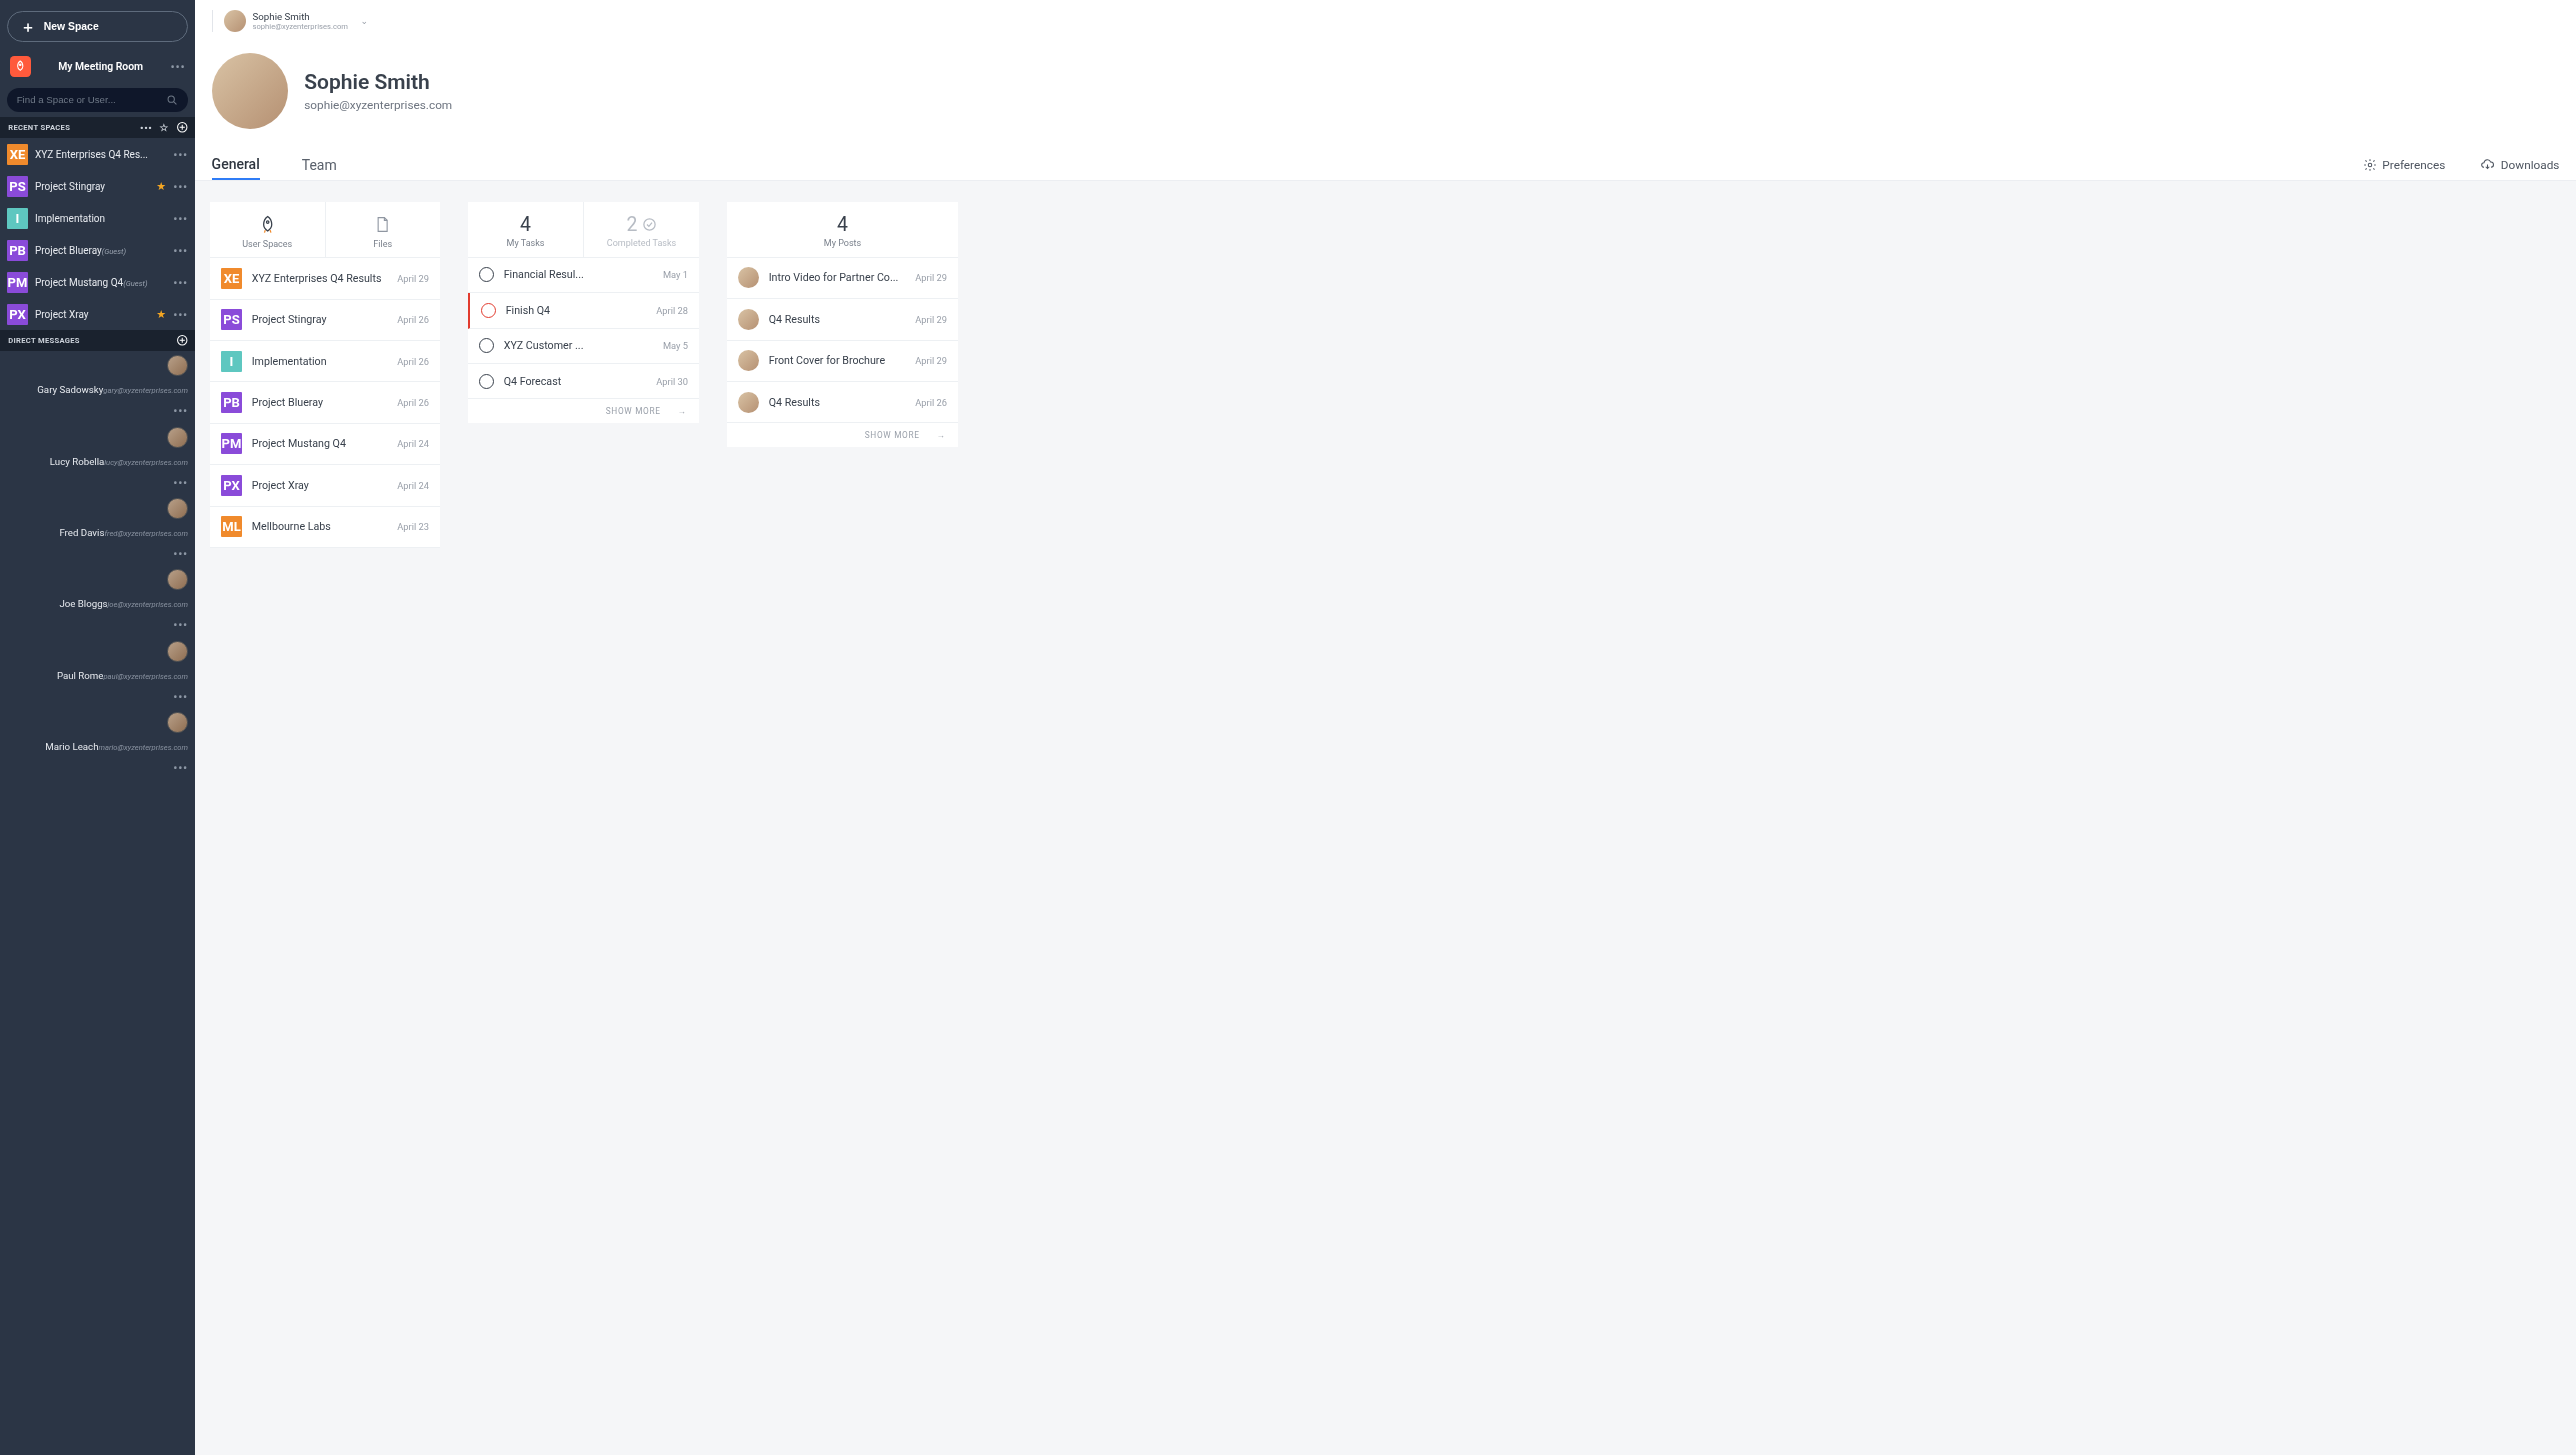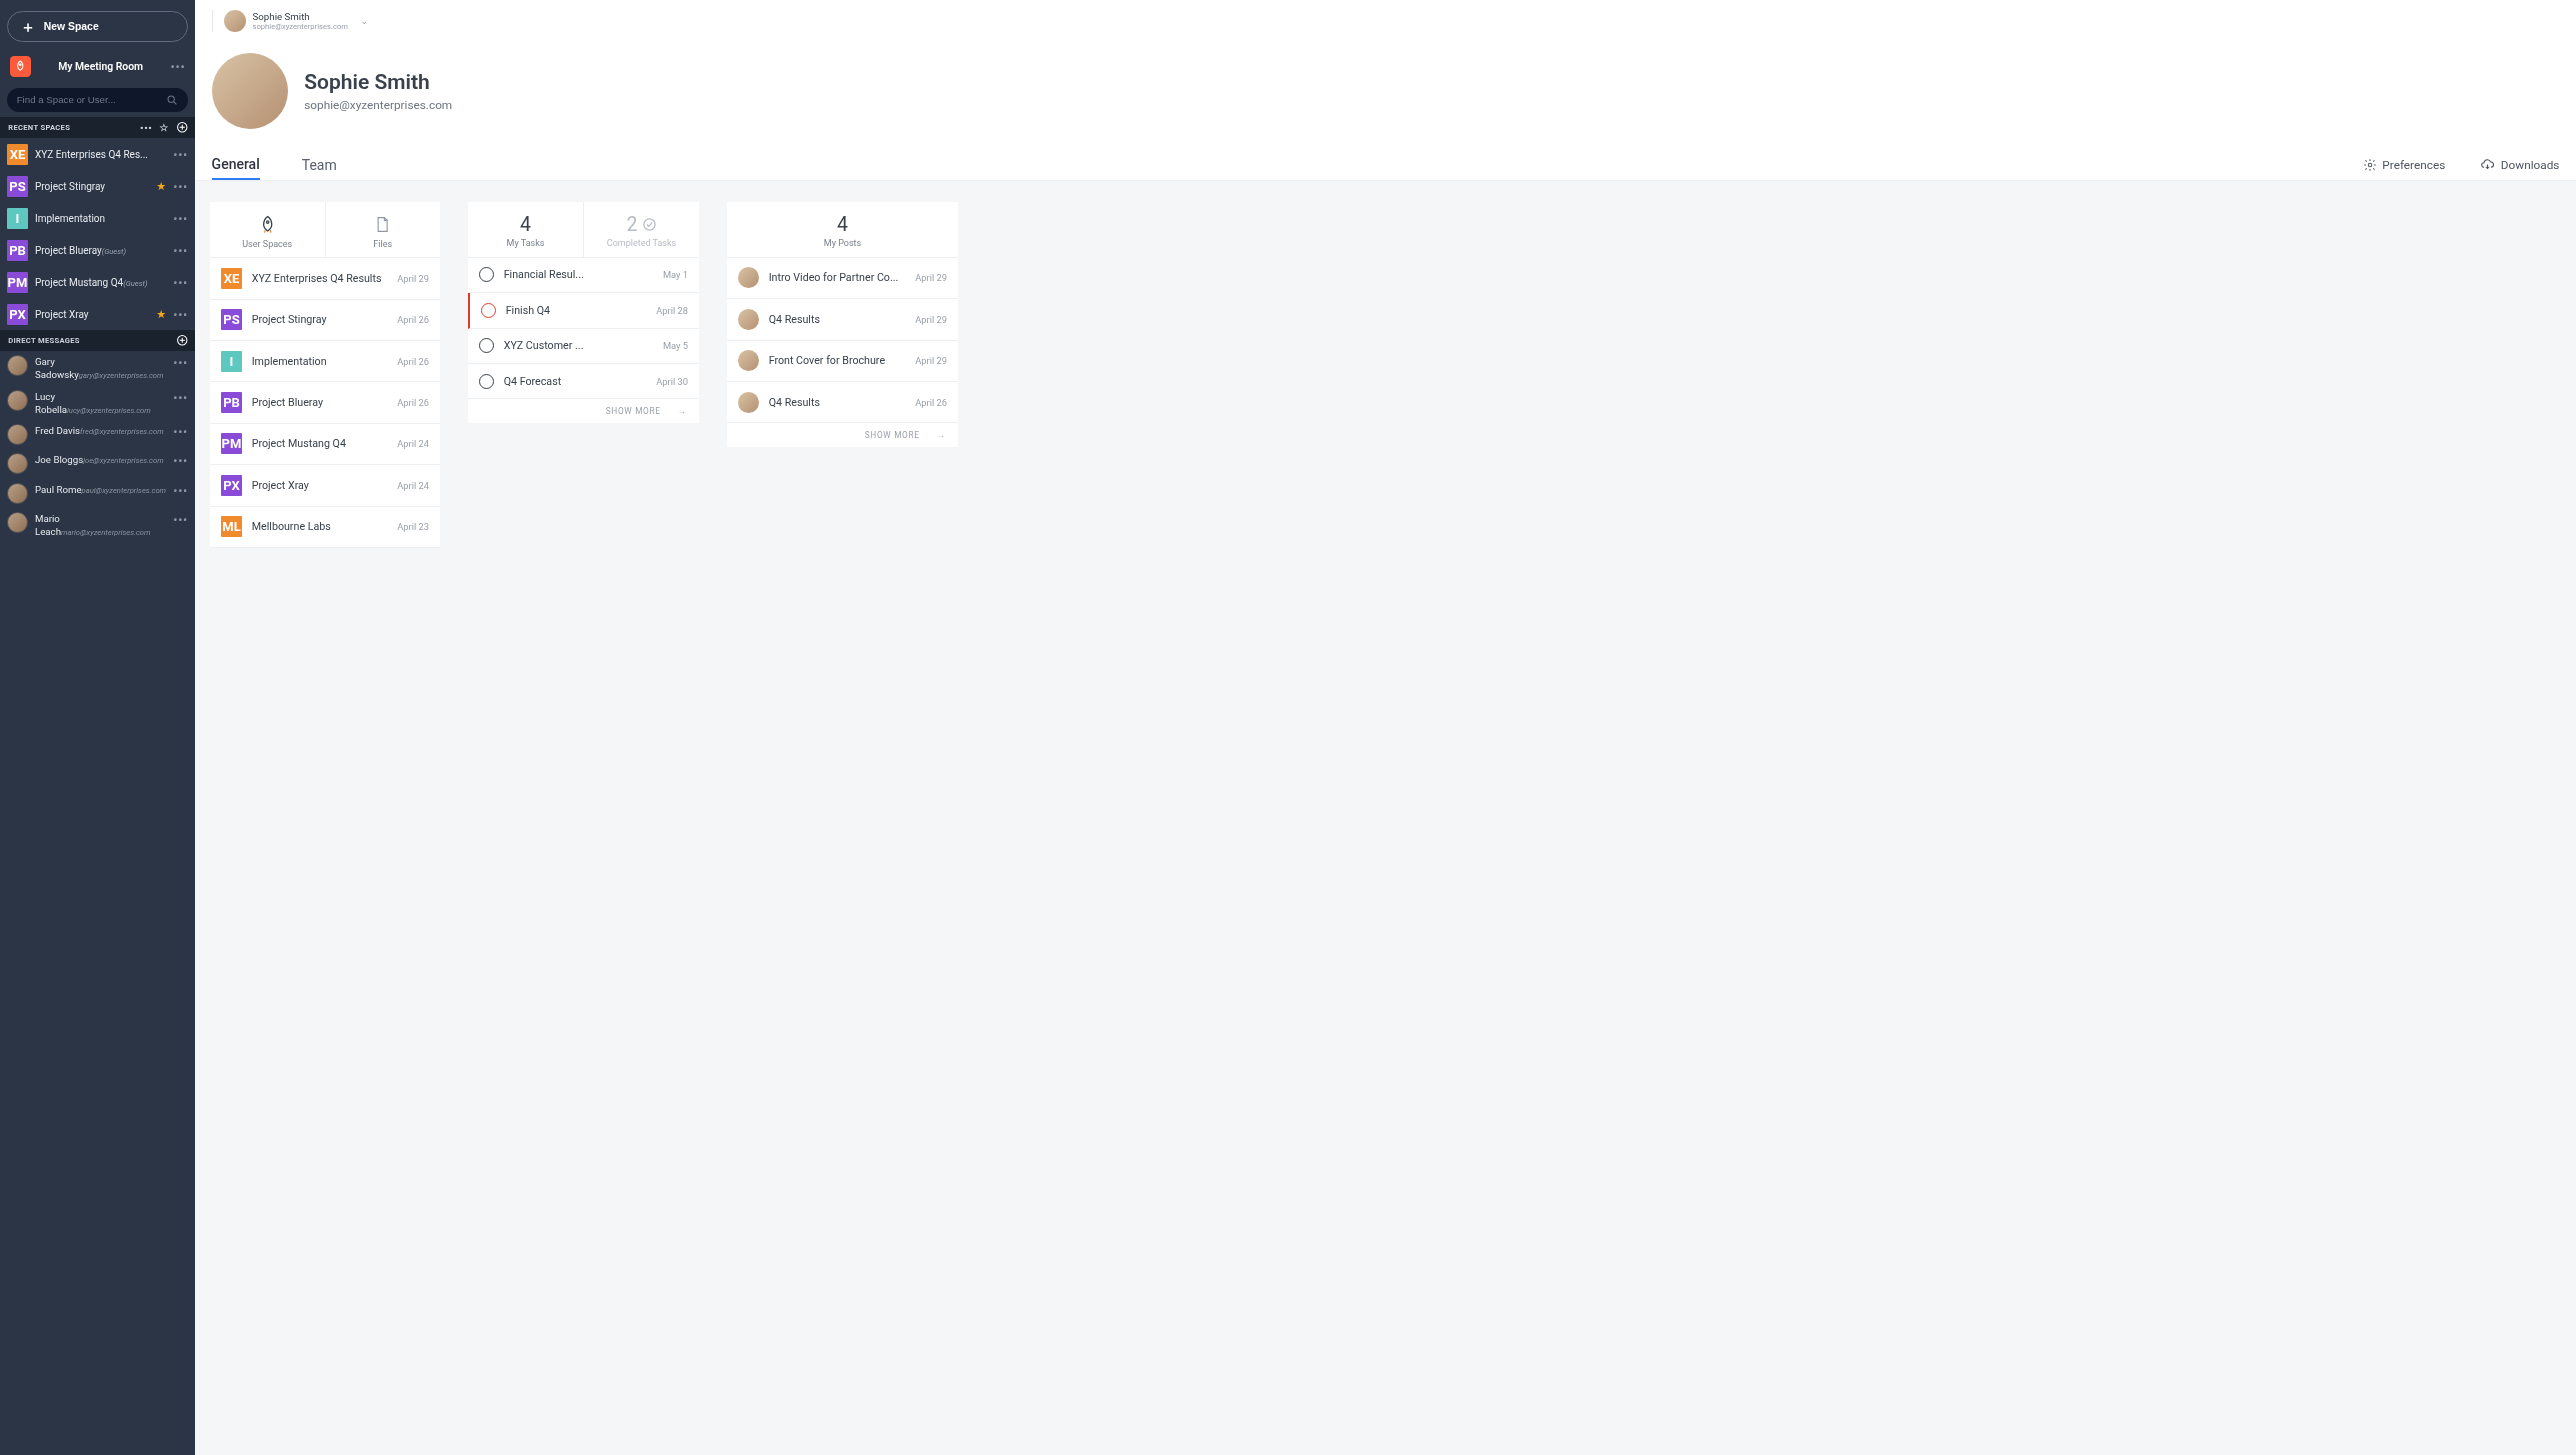--- a/index.html
+++ b/index.html
@@ -21,21 +21,21 @@
 .section-header { background: #1a222e; padding: 4.2px 7px 4.2px 8.3px; display: flex; align-items: center; font-size: 7.6px; letter-spacing: 0.3px; font-weight: 700; color: #cdd3db; }
 .section-header .sh-label { flex: 1; }
 .sh-actions { display: flex; gap: 7px; align-items: center; }
 .sh-actions span { cursor: pointer; color: #cdd3db; font-size: 9.7px; }
 .space-item { display: flex; align-items: center; gap: 7px; padding: 5.5px 7px 5.5px 7px; cursor: pointer; }
 .badge { width: 21px; height: 21px; border-radius: 1px; display: flex; align-items: center; justify-content: center; font-size: 13px; font-weight: 700; color: #fff; flex-shrink: 0; }
 .space-item .si-text { flex: 1; min-width: 0; }
 .si-name { font-size: 10px; color: #e7eaef; white-space: nowrap; overflow: hidden; text-overflow: ellipsis; }
 .si-guest { font-size: 7.6px; color: #9aa3b0; font-style: italic; }
 .star { color: #f4a623; font-size: 11px; }
-.direct-item { display: flex; align-items: flex-start; gap: 7px; padding: 4.2px 7px; cursor: pointer; }
+.direct-item { display: flex; align-items: flex-end; gap: 7px; padding: 4.2px 7px; cursor: pointer; flex-direction: column; }
 .avatar { width: 21px; height: 21px; border-radius: 50%; background: linear-gradient(135deg,#b8a089,#8f6e52); flex-shrink: 0; border: 0.7px solid #555; }
 .di-text { flex: 1; min-width: 0; }
 .di-name { font-size: 9.7px; color: #e7eaef; }
 .di-email { font-size: 7.6px; color: #8a93a1; font-style: italic; }
 
 
 .main { flex: 1; display: flex; flex-direction: column; background: #fff; overflow: hidden; }
 .topbar { display: flex; align-items: flex-start; padding: 9.7px 14px 0 16.6px; }
 .page-title { font-size: 16.6px; font-weight: 600; color: #39414c; flex: 1; }
 .account { display: flex; align-items: center; gap: 7px; border-left: 0.7px solid #e2e5ea; padding-left: 11px; cursor: pointer; }

